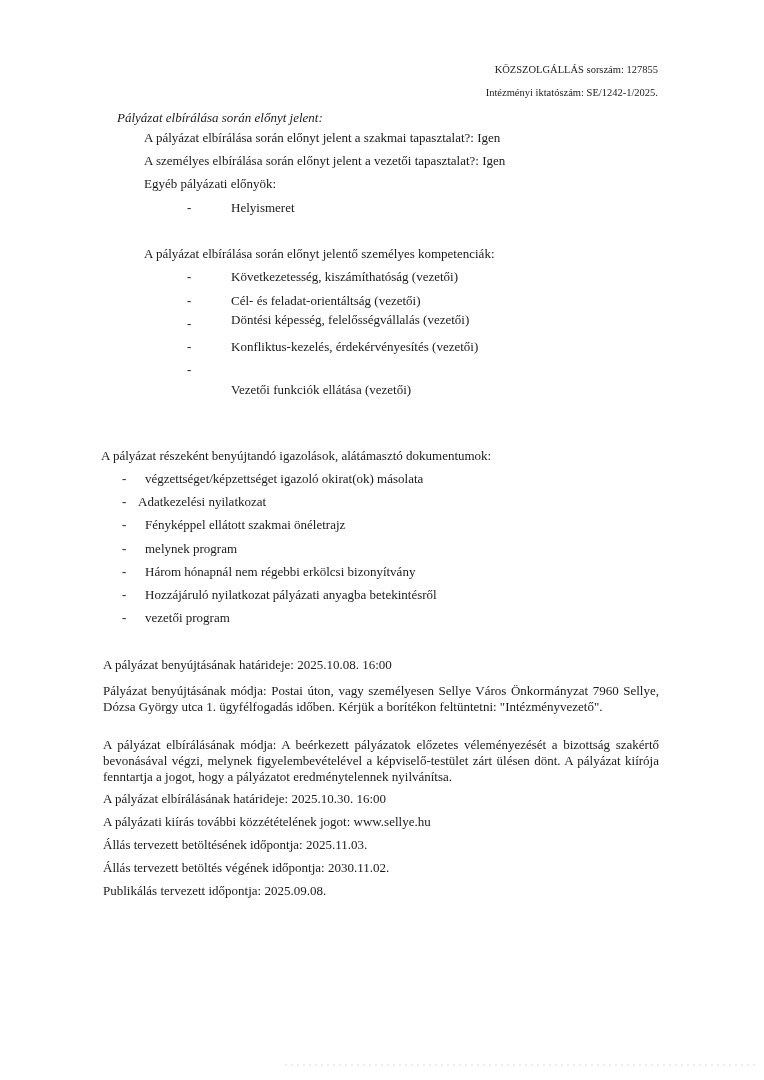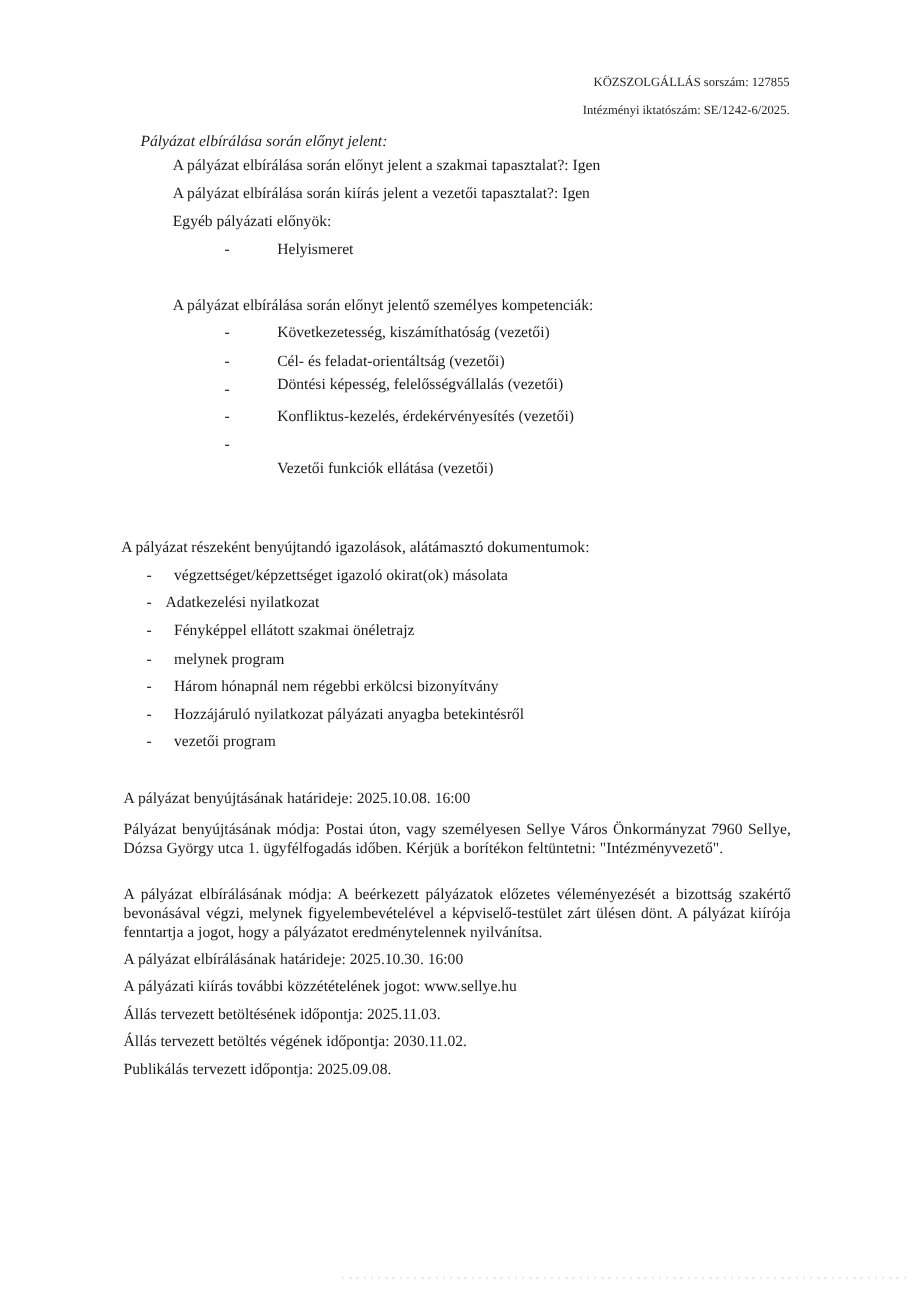--- a/index.html
+++ b/index.html
@@ -63,30 +63,30 @@
       background-image: repeating-linear-gradient(90deg, #e6e6e6 0 2px, transparent 2px 6px);
       opacity: 0.7;
     }
   </style>
 </head>
 <body>
 
 <div class="page">
 
   <div class="hdr hdr1">KÖZSZOLGÁLLÁS sorszám: 127855</div>
-  <div class="hdr hdr2">Intézményi iktatószám: SE/1242-6/2025.</div>
+  <div class="hdr hdr2">Intézményi iktatószám: SE/1242-1/2025.</div>
 
   <div class="abs f13 b i" style="left:117px; top:110px;">Pályázat elbírálása során előnyt jelent:</div>
 
   <div class="abs f13" style="left:144px; top:130px;">
     <span class="b">A pályázat elbírálása során előnyt jelent a szakmai tapasztalat?:</span><span> Igen</span>
   </div>
 
   <div class="abs f13" style="left:144px; top:153px;">
-    <span class="b">A pályázat elbírálása során kiírás jelent a vezetői tapasztalat?:</span><span> Igen</span>
+    <span class="b">A személyes elbírálása során előnyt jelent a vezetői tapasztalat?:</span><span> Igen</span>
   </div>
 
   <div class="abs f13 b" style="left:144px; top:176px;">Egyéb pályázati előnyök:</div>
 
   <span class="dash" style="left:187px; top:200px;">-</span>
   <div class="abs f13" style="left:231px; top:200px;">Helyismeret</div>
 
   <div class="abs f13 b" style="left:144px; top:246px;">A pályázat elbírálása során előnyt jelentő személyes kompetenciák:</div>
 
   <span class="dash" style="left:187px; top:269px;">-</span>

